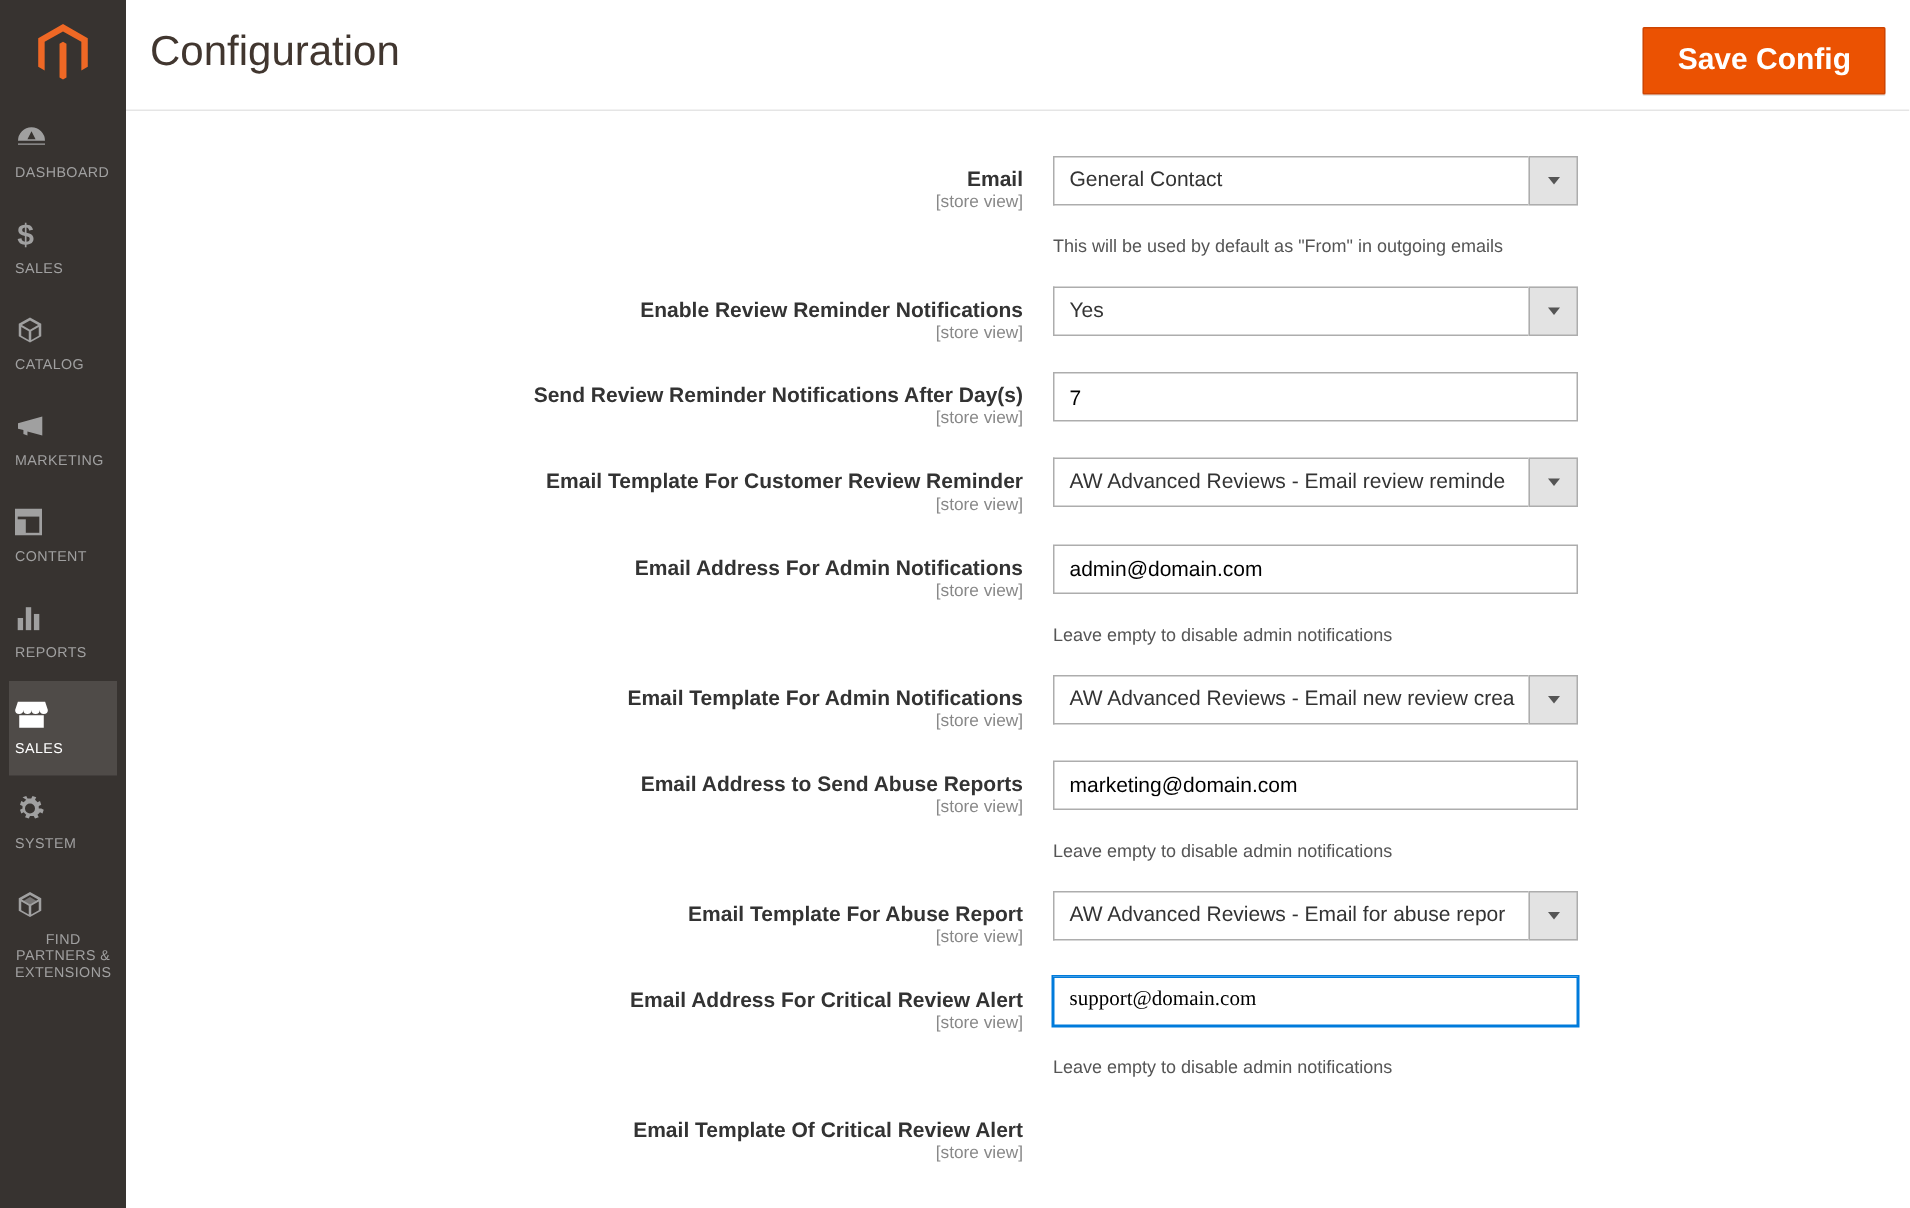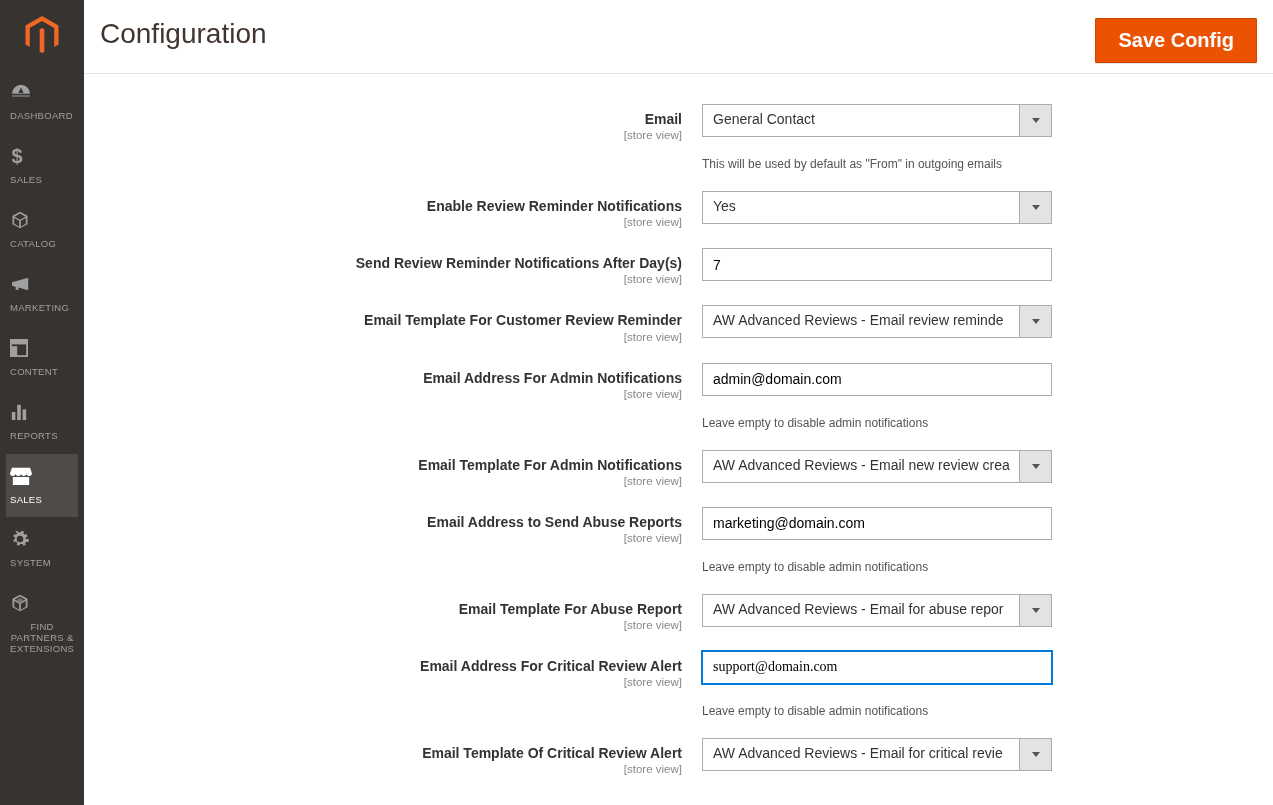--- a/index.html
+++ b/index.html
@@ -246,25 +246,17 @@
           <input type="text" class="text-input focused" value="support@domain.com" style="">
           <div class="field-hint">Leave empty to disable admin notifications</div>
         </div>
       </div>
 
       <div class="field-row">
         <div class="field-label-wrap">
           <span class="field-label">Email Template Of Critical Review Alert</span>
           <div class="field-scope">[store view]</div>
         </div>
-        <div class="field-value">
-          <div class="select-wrap">
-            <div class="select-display">AW Advanced Reviews - Email for critical revie</div>
-            <div class="select-btn">
-                <div class="caret-down"></div>
-              </div>
-          </div>
-        </div>
       </div>
 
     </div>
   </main>
 </div>
 
 </body></html>

